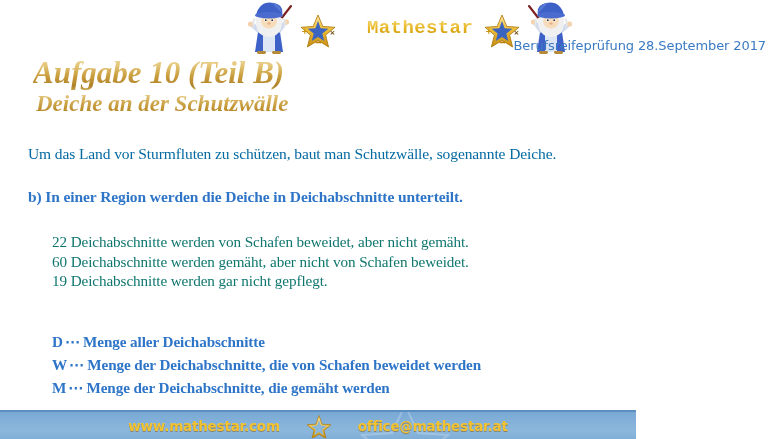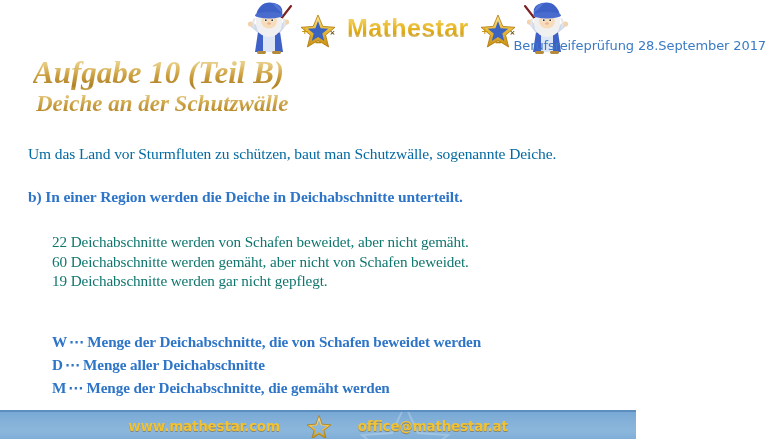--- a/index.html
+++ b/index.html
@@ -49,32 +49,33 @@
 
   .logo-star {
     width: 44px;
     height: 40px;
     flex: 0 0 auto;
     position: relative;
   }
   .logo-star svg { display: block; }
 
   .wordmark {
-    font-family: Liberation Sans, sans-serif;
-    font-weight: bold;
-    font-size: 25px;
+    font-family: Liberation Mono, monospace;
+    font-weight: bold;
+    font-size: 19px;
     letter-spacing: 0.4px;
     background: linear-gradient(180deg, #F5D97A 0%, #E8B828 45%, #D9A514 70%, #C8D6E8 100%);
     -webkit-background-clip: text;
     background-clip: text;
     color: transparent;
     -webkit-text-fill-color: transparent;
     padding: 0 3px;
     line-height: 1;
     white-space: nowrap;
+    margin-left: 20px;
   }
 
   .exam-date {
     position: absolute;
     right: 14px;
     top: 38px;
     font-family: "DejaVu Sans", sans-serif;
     font-size: 13px;
     color: #3B7AC4;
     letter-spacing: -0.1px;
@@ -339,24 +340,24 @@
   <div class="part-b">b) In einer Region werden die Deiche in Deichabschnitte unterteilt.</div>
 
   <div class="facts">
     <div class="fact-line">22 Deichabschnitte werden von Schafen beweidet, aber nicht gemäht.</div>
     <div class="fact-line">60 Deichabschnitte werden gemäht, aber nicht von Schafen beweidet.</div>
     <div class="fact-line">19 Deichabschnitte werden gar nicht gepflegt.</div>
   </div>
 
   <div class="defs">
     <div class="def-line">
+      <span class="def-symbol">D</span><span class="def-dots">⋯</span><span>Menge aller Deichabschnitte</span>
+    </div>
+    <div class="def-line">
       <span class="def-symbol">W</span><span class="def-dots">⋯</span><span>Menge der Deichabschnitte, die von Schafen beweidet werden</span>
-    </div>
-    <div class="def-line">
-      <span class="def-symbol">D</span><span class="def-dots">⋯</span><span>Menge aller Deichabschnitte</span>
     </div>
     <div class="def-line">
       <span class="def-symbol">M</span><span class="def-dots">⋯</span><span>Menge der Deichabschnitte, die gemäht werden</span>
     </div>
   </div>
 
   <div class="footer">
     <div class="footer-watermark">
       <svg viewBox="0 0 150 46" width="150" height="46" aria-hidden="true">
         <path d="M75 2 L88 30 L118 32 L95 50 L102 80 L75 63 L48 80 L55 50 L32 32 L62 30 Z" fill="none" stroke="#FFFFFF" stroke-width="2"></path>

